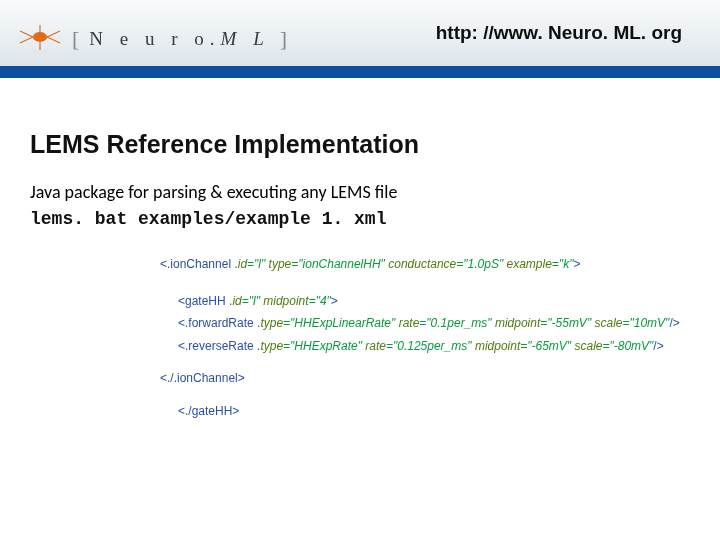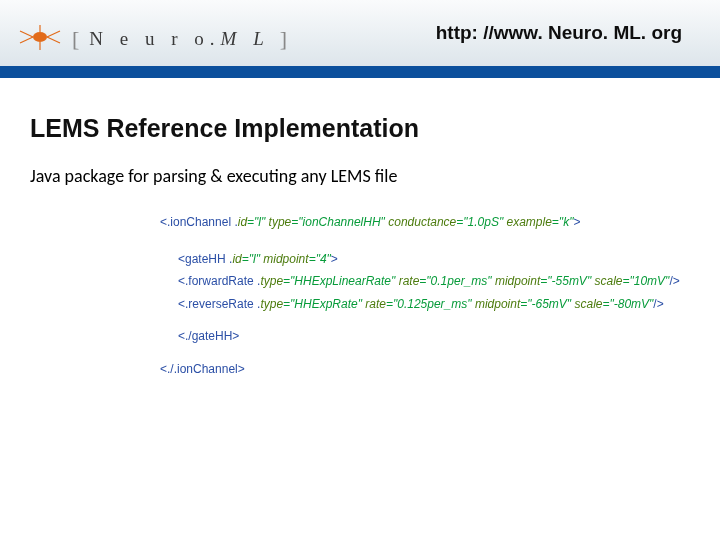--- a/index.html
+++ b/index.html
@@ -49,21 +49,21 @@
   .url {
     position: absolute;
     right: 38px;
     top: 22px;
     font-size: 19px;
     font-weight: 700;
     color: #0e0e0e;
     font-family: Arial, sans-serif;
   }
   .body {
-    padding: 36px 30px 0 30px;
+    padding: 52px 30px 0 30px;
   }
   .h1 {
     font-size: 25px;
     font-weight: 700;
     color: #111;
     font-family: Arial, sans-serif;
   }
   .subtitle {
     margin-top: 22px;
     font-size: 18px;
@@ -117,31 +117,32 @@
       </span>
       <span class="bracket">]</span>
     </div>
     <div class="url">http: //www. Neuro. ML. org</div>
     <div class="header-rule"></div>
   </div>
 
   <div class="body">
     <div class="h1">LEMS Reference Implementation</div>
     <div class="subtitle">Java package for parsing &amp; executing any LEMS file</div>
+    <div class="cmd">lems. bat examples/example 1. xml</div>
 
     <div class="code">
 
       <div class="line"><span class="tag">&lt;.ionChannel .</span><span class="attrn">id</span><span class="attrv">="l"</span><span class="attrn"> type</span><span class="attrv">="ionChannelHH"</span><span class="attrn"> conductance</span><span class="attrv">="1.0pS"</span><span class="attrn"> example</span><span class="attrv">="k"</span><span class="tag">&gt;</span></div>
 
       <div class="line block1"><span class="tag">&lt;gateHH .</span><span class="attrn">id</span><span class="attrv">="l"</span><span class="attrn"> midpoint</span><span class="attrv">="4"</span><span class="tag">&gt;</span></div>
 
       <div class="line block2"><span class="tag">&lt;.forwardRate .</span><span class="attrn">type</span><span class="attrv">="HHExpLinearRate"</span><span class="attrn"> rate</span><span class="attrv">="0.1per_ms"</span><span class="attrn"> midpoint</span><span class="attrv">="-55mV"</span><span class="attrn"> scale</span><span class="attrv">="10mV"</span><span class="tag">/&gt;</span></div>
 
       <div class="line block2"><span class="tag">&lt;.reverseRate .</span><span class="attrn">type</span><span class="attrv">="HHExpRate"</span><span class="attrn"> rate</span><span class="attrv">="0.125per_ms"</span><span class="attrn"> midpoint</span><span class="attrv">="-65mV"</span><span class="attrn"> scale</span><span class="attrv">="-80mV"</span><span class="tag">/&gt;</span></div>
 
+      <div class="line block4"><span class="tag">&lt;./.ionChannel&gt;</span></div>
+
       <div class="line block3"><span class="tag">&lt;./gateHH&gt;</span></div>
-
-      <div class="line block4"><span class="tag">&lt;./.ionChannel&gt;</span></div>
 
     </div>
   </div>
 
 </div>
 
 </body></html>

